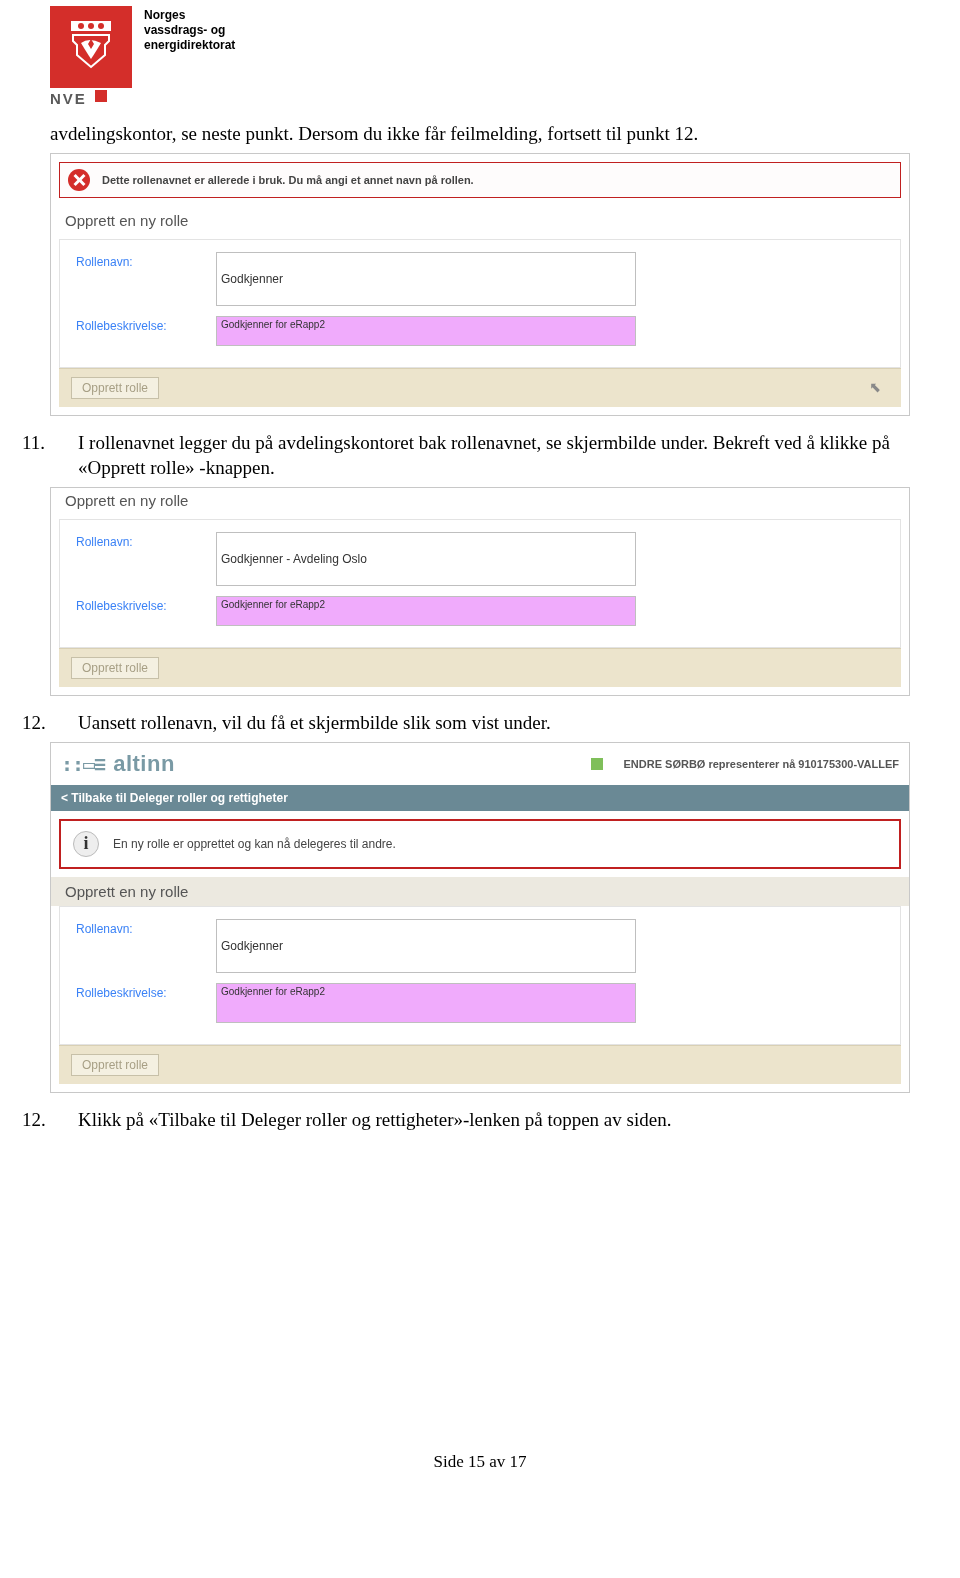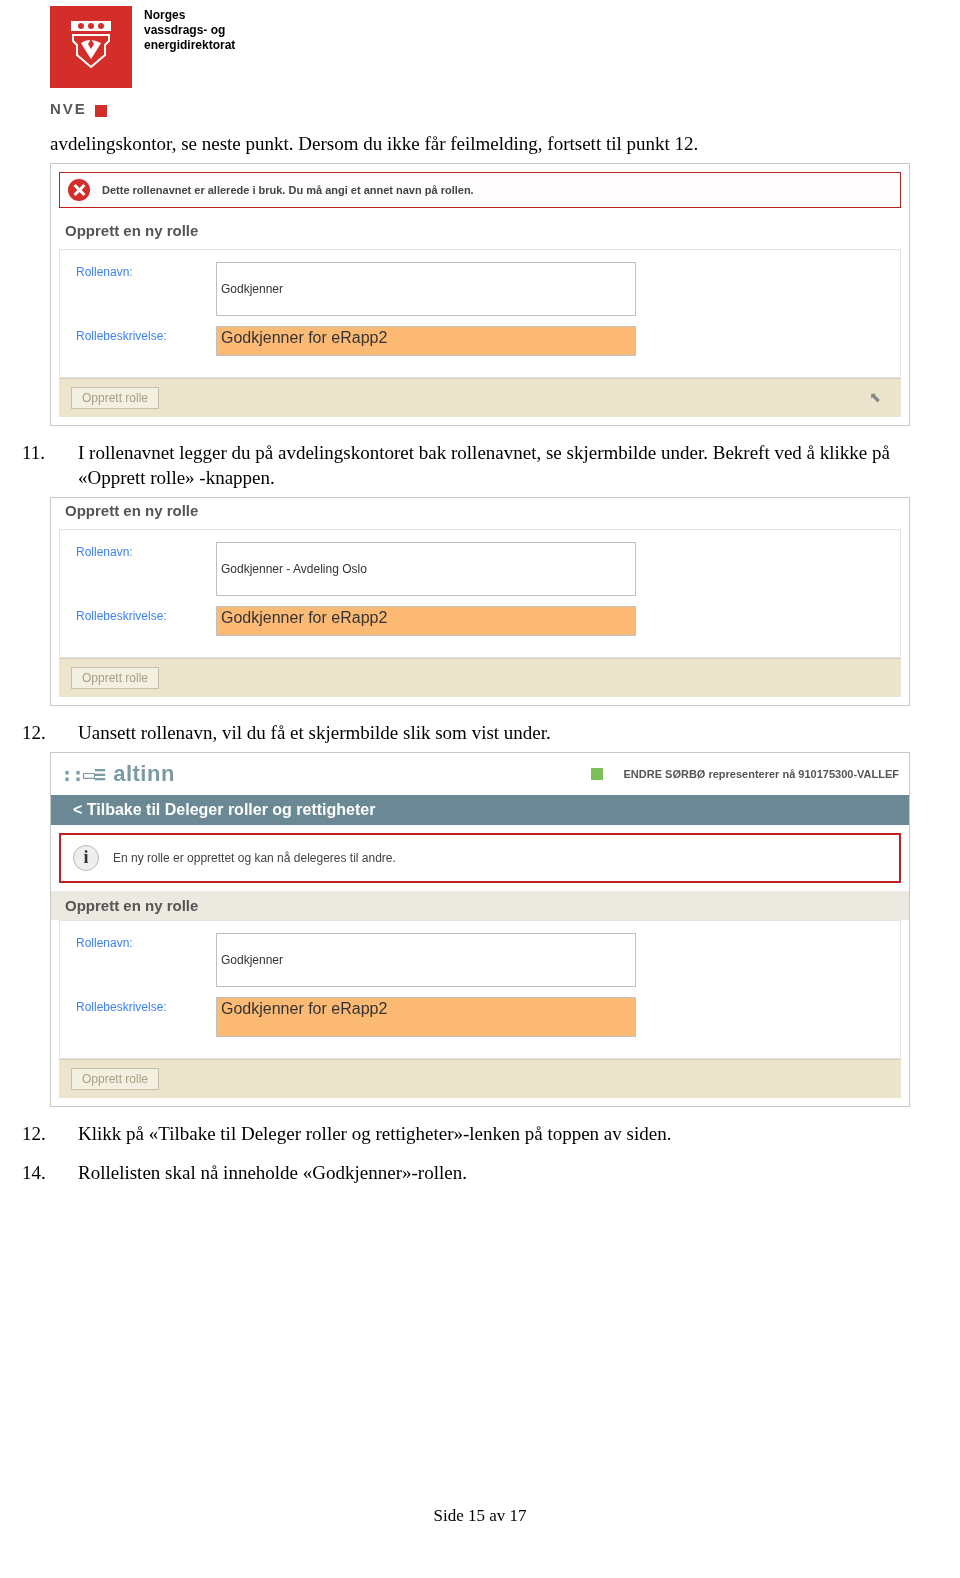--- a/index.html
+++ b/index.html
@@ -11,21 +11,21 @@
     color: #000;
     width: 960px;
   }
   .page { padding: 0 50px 40px 50px; }
 
   
   .header { display: flex; align-items: flex-start; padding: 6px 0 0 0; gap: 12px; }
   .logo-box { width: 82px; height: 82px; background: #d42e2a; display: flex; align-items: center; justify-content: center; }
   .logo-svg { width: 60px; height: 60px; }
   .org-name { font-family: Arial, sans-serif; font-size: 12px; font-weight: bold; line-height: 1.25; padding-top: 2px; }
-  .nve-row { display:flex; align-items:flex-end; gap:8px; margin-top:12px; }
+  .nve-row { display:flex; align-items:flex-start; gap:8px; margin-top:2px; }
   .nve-text { font-family: Arial, sans-serif; letter-spacing: 2px; font-weight: bold; color:#5a5a5a; font-size:15px;}
   .nve-sq { width:12px; height:12px; background:#d42e2a; display:inline-block;}
 
   .body-text { font-size: 19px; line-height: 1.35; margin: 14px 0 6px 0; }
   .body-text.indent { padding-left: 28px; text-indent: -28px; }
   .body-text .num { display:inline-block; width:28px; }
 
   
   .shot {
     border: 1px solid #c8c8c8;
@@ -48,49 +48,49 @@
     width: 22px; height: 22px; border-radius: 50%;
     background: #d42e2a; position: relative; flex: none;
   }
   .err-icon::before, .err-icon::after {
     content: ""; position: absolute; left: 10px; top: 4px;
     width: 3px; height: 14px; background: #fff;
   }
   .err-icon::before { transform: rotate(45deg); }
   .err-icon::after  { transform: rotate(-45deg); }
 
-  .section-title { font-weight: bold; color:#555; padding: 4px 14px 10px 14px; font-size: 15px; }
+  .section-title { font-weight: normal; color:#555; padding: 4px 14px 10px 14px; font-size: 15px; }
   .form-area { background: #fff; border:1px solid #e3e3e3; margin:0 8px 0 8px; padding: 12px 16px 8px 16px; }
   .form-row { display:flex; align-items:flex-start; margin-bottom:10px; }
   .form-label { width: 140px; font-size: 12px; color:#3b82f6; padding-top:3px; }
   .form-input {
     flex:1; max-width:420px; border:1px solid #bfbfbf; background:#fff;
     font-family: Verdana, Arial, sans-serif; font-size:12px; padding:19px 4px; color:#333;
   }
   .form-ta-wrap { position: relative; flex:1; max-width:420px;}
   .form-ta {
-    width:100%; border:1px solid #bfbfbf; background:#fdba74;
-    font-family: Verdana, Arial, sans-serif; font-size:16px; padding:2px 4px; color:#333; height:30px;
+    width:100%; border:1px solid #bfbfbf; background:#f0abfc;
+    font-family: Verdana, Arial, sans-serif; font-size:10px; padding:2px 4px; color:#333; height:30px;
     resize:none; overflow-y:scroll;
   }
   .btn-bar { background: #ece4cc; border-top:1px solid #d9d0b4; margin:0 8px 8px 8px; padding:8px 12px;}
   .btn-disabled {
     display:inline-block; border:1px solid #c7c0a8; background:#f4f0e1;
     color:#a79f85; font-size:12px; padding:3px 10px; cursor:default;
   }
   .cursor-icon { float:right; font-size:14px; color:#888; padding:2px 8px 0 0;}
 
   
   .altinn-header { display:flex; align-items:center; justify-content:space-between; padding:8px 10px; }
   .altinn-logo { display:flex; align-items:center; gap:8px; }
   .altinn-mark { font-family: monospace; font-weight:bold; color:#7a9aa5; font-size:20px; letter-spacing:-1px; }
   .altinn-text { font-family: Arial, sans-serif; font-weight:bold; color:#7a9aa5; font-size:22px; letter-spacing:0.5px;}
   .repline { font-size:11px; color:#555; display:flex; align-items:center; gap:20px;}
   .user-ic { width:12px; height:12px; background:#7fbf5a;}
-  .backbar { background:#6a8995; color:#fff; font-size:16px; padding:6px 22px; font-weight:bold; }
+  .backbar { background:#6a8995; color:#fff; font-size:12px; padding:6px 10px; font-weight:bold; }
   .infobar {
     border: 2px solid #c02020; background: #fff; margin: 8px; display:flex; align-items:center;
     padding:10px 12px; gap:14px;
   }
   .info-icon {
     width:26px; height:26px; border-radius:50%; background:#eee; border:1px solid #bbb;
     display:flex; align-items:center; justify-content:center; font-family: Georgia, serif;
     font-weight:bold; font-size:18px; color:#333; flex:none;
   }
 
@@ -210,19 +210,16 @@
     </div>
     <div class="btn-bar">
       <span class="btn-disabled">Opprett rolle</span>
     </div>
   </div>
 
   <p class="body-text indent">
     <span class="num">12.</span><span>Klikk på «Tilbake til Deleger roller og rettigheter»-lenken på toppen av siden.</span>
   </p>
 
-  <p class="body-text indent">
-    <span class="num">14.</span><span>Rollelisten skal nå inneholde «Godkjenner»-rollen.</span>
-  </p>
 
   <div class="footer">Side 15 av 17</div>
 
 </div>
 
 </body></html>

